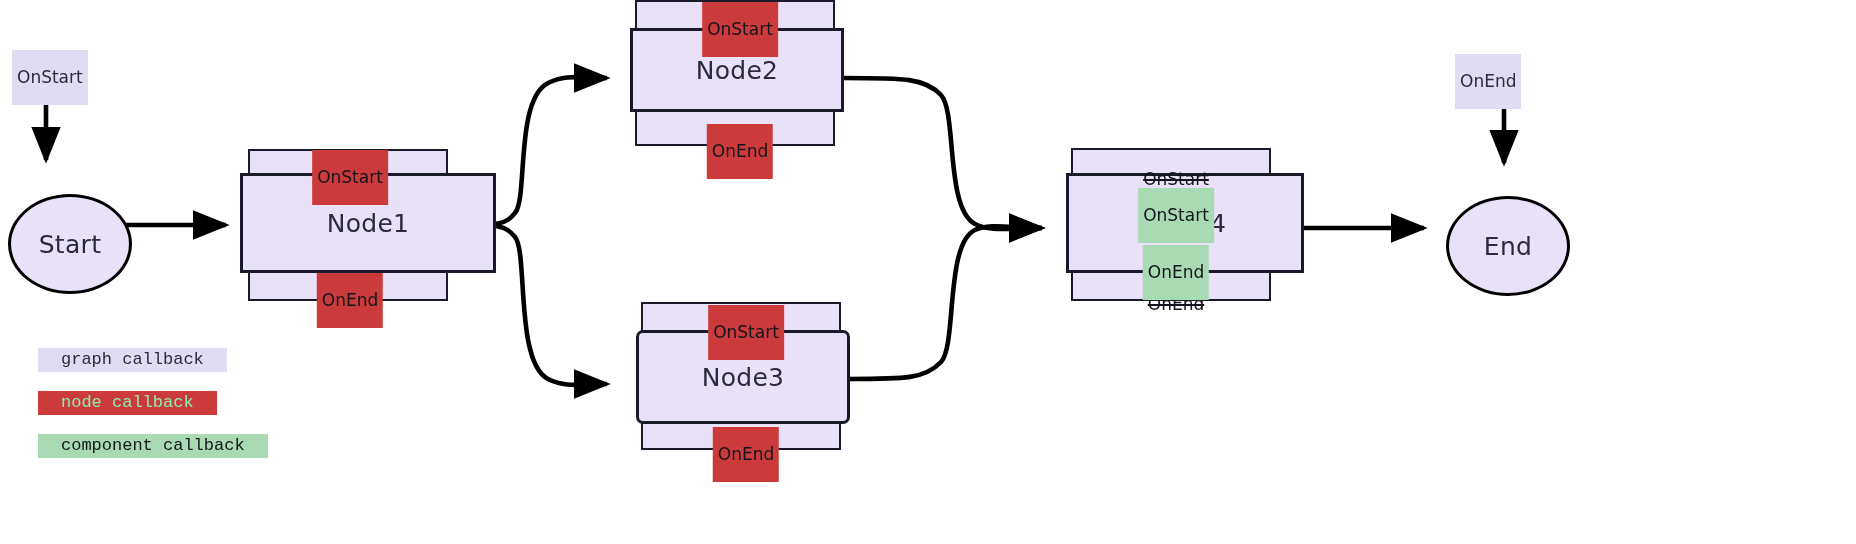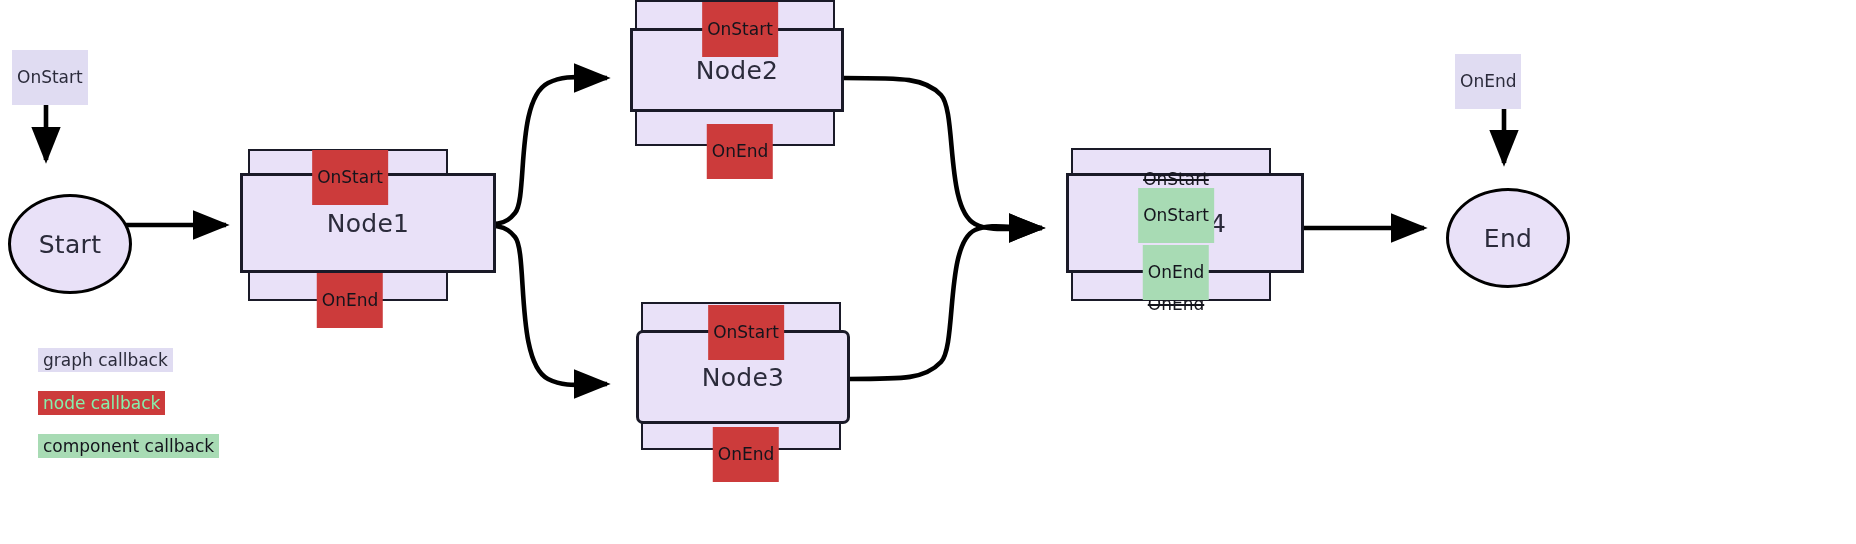--- a/index.html
+++ b/index.html
@@ -27,21 +27,21 @@
   .chip.comp{background:#a8dbb4;color:#14141c;}
   .chip.dead{text-decoration:line-through;text-decoration-thickness:1.6px;background:transparent;}
   .chip.ctr{left:50%;transform:translateX(-50%);}
 
   
   .inner{position:absolute;left:50%;transform:translateX(-50%);}
 
   
   .legend{position:absolute;}
   .legend .row{margin-bottom:19px;}
-  .legend .swatch{display:inline-block;font-size:17px;line-height:22px;padding:1px 5px;}
+  .legend .swatch{display:inline-block;font-size:17px;line-height:22px;padding:1px 23px;font-family:Liberation Mono, monospace;}
 </style>
 </head>
 <body>
 
 <div id="stage">
 
   <svg class="edges" viewBox="0 0 1856 544" xmlns="http://www.w3.org/2000/svg">
     <defs>
       <marker id="ah" markerWidth="9" markerHeight="9" refX="7.2" refY="3.2" orient="auto" markerUnits="strokeWidth">
         <path d="M0,0 L8,3.2 L0,6.4 z" fill="#000"></path>
@@ -76,21 +76,21 @@
   </svg>
 
   <div class="chip graph" style="left:12px;top:50px;">OnStart</div>
 
   <div class="chip graph" style="left:1455px;top:54px;">OnEnd</div>
 
   <div class="term" style="left:8px;top:194px;width:118px;height:94px;">
     <span>Start</span>
   </div>
 
-  <div class="term" style="left:1446px;top:188px;width:118px;height:94px;">
+  <div class="term" style="left:1446px;top:196px;width:118px;height:94px;">
     <span>End</span>
   </div>
 
   <div class="node" style="left:240px;top:145px;width:220px;height:160px;">
     <div class="card back" style="left:8px;top:4px;width:200px;height:152px;"></div>
     <div class="card front" style="left:0px;top:28px;width:256px;height:100px;">
       <span class="title">Node1</span>
     </div>
     <div class="chip node ctr" style="top:5px;">OnStart</div>
     <div class="chip node ctr" style="top:128px;">OnEnd</div>

